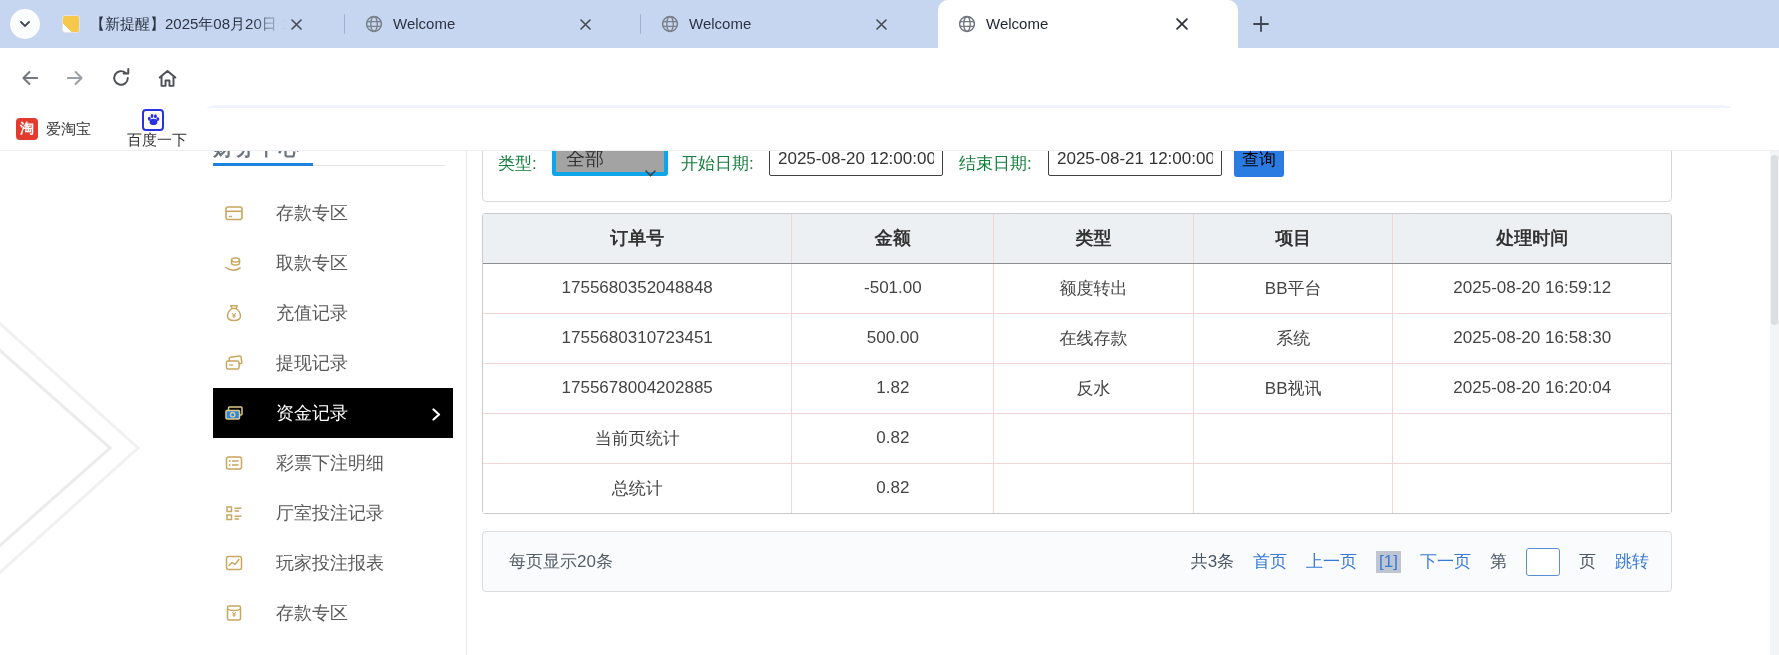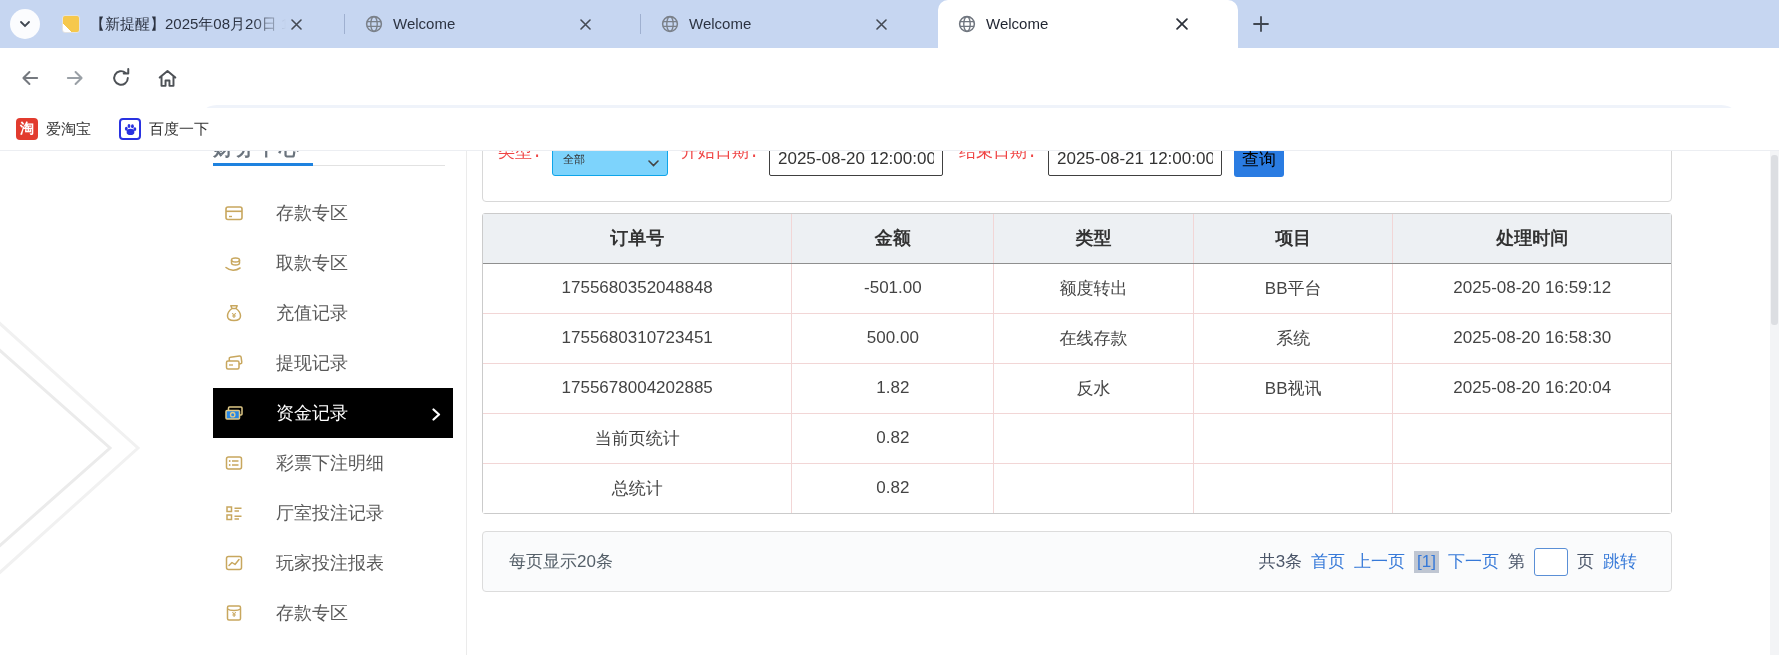--- a/index.html
+++ b/index.html
@@ -56,43 +56,43 @@
   .sb-item .sb-ic { position:absolute; left:25px; width:20px; height:20px; color:#c8a75e; }
   .sb-item .sb-label { position:absolute; left:77px; font-size:18px; color:#5a5a5a; white-space:nowrap; }
   .sb-item.active { background:#000000; margin-left:14px; width:240px; }
   .sb-item.active .sb-ic { left:11px; color:#e0c987; }
   .sb-item.active .sb-label { left:63px; color:#fff; }
   .sb-item.active .sb-arrow { position:absolute; right:12px; top:19px; }
   
   .content { position:absolute; left:482px; top:0; width:1190px; }
   .filterbox { position:absolute; left:0; top:-12px; width:1190px; height:63px; background:#fff;
     border:1px solid #d8d8d8; border-radius:4px; }
-  .f-label { position:absolute; top:0; font-size:17px; color:#ef4444;font-family:Liberation Mono, monospace; }
-  .f-select { position:absolute; left:69px; top:2px; width:116px; height:34px; border:1px solid #0ea5e9;
-    border-radius:3px; background:#7dd3fc; font-size:11px; color:#333; display:flex; align-items:center;
+  .f-label { position:absolute; top:12px; font-size:17px; color:#15803d; }
+  .f-select { position:absolute; left:69px; top:2px; width:116px; height:34px; border:4px solid #0ea5e9;
+    border-radius:3px; background:#a3a3a3; font-size:19px; color:#333; display:flex; align-items:center;
     padding-left:10px; }
   .f-select .sel-chevron { position:absolute; right:8px; top:14px; }
   .f-input { position:absolute; top:2px; height:34px; border:1px solid #404040; border-radius:2px;
     font-size:17px; color:#333; padding:0 8px; font-family:"Liberation Sans", sans-serif; background:#fff; }
   .query-btn { position:absolute; left:751px; top:1px; width:50px; height:36px; background:#2a7ce2; color:#000000;
     border:none; border-radius:3px; font-size:17px; font-family:"Liberation Sans", sans-serif; cursor:pointer; }
   
   .tablebox { position:absolute; left:0; top:62px; width:1190px; border:1px solid #cbcbcb; border-radius:3px; background:#fff; }
   table.data { width:100%; border-collapse:collapse; table-layout:fixed; }
   table.data th { height:49px; background:#edf0f3; font-size:18px; font-weight:bold; color:#333;
     border-bottom:1px solid #8f8f8f; border-right:1px solid #f2d6d6; text-align:center; }
   table.data th:last-child, table.data td:last-child { border-right:none; }
   table.data td { height:50px; font-size:17px; color:#444; text-align:center;
     border-right:1px solid #f2d6d6; border-bottom:1px solid #f2d6d6; background:#fff; }
   table.data tr:last-child td { border-bottom:none; }
   
   .pager { position:absolute; left:0; top:380px; width:1190px; height:61px; background:#fafbfc;
     border:1px solid #dcdcdc; border-radius:4px; display:flex; align-items:center; }
   .pager-left { margin-left:26px; font-size:17px; color:#556069; }
-  .pager-right { margin-left:auto; margin-right:34px; display:flex; align-items:center; gap:9px; font-size:17px; }
+  .pager-right { margin-left:auto; margin-right:22px; display:flex; align-items:center; gap:19px; font-size:17px; }
   .pg-dark { color:#4a5568; }
   .pg-link { color:#3679d8; cursor:pointer; text-decoration:none; }
   .pg-current { color:#3679d8; background:#bfc6d2; padding:1px 3px; }
   .pg-input { width:34px; height:28px; border:1px solid #5a8fd6; border-radius:3px; background:#fff;
     font-size:16px; text-align:center; font-family:"Liberation Sans", sans-serif; }
   
   .scrollbar { position:absolute; right:0; top:151px; width:9px; height:504px; background:#f3f4f6; }
   .scroll-thumb { position:absolute; right:1px; top:4px; width:7px; height:170px; background:#dcdee2; border-radius:3px; }
 </style>
 </head>
@@ -203,21 +203,21 @@
           <path d="M5 2.5 L10 7 L5 11.5" fill="none" stroke="#70767f" stroke-width="1.7" stroke-linecap="round"></path>
         </svg>
     </div>
   </div>
 
   <div class="bookmarks">
     <div class="bm">
       <span class="taobao-ic">淘</span>
       <span class="bm-label">爱淘宝</span>
     </div>
-    <div class="bm" style="margin-left:28px;">
+    <div class="bm" style="margin-left:28px;flex-direction:column;">
       <span class="baidu-ic">
         <svg width="15" height="15" viewBox="0 0 20 20">
           <ellipse cx="10" cy="13.2" rx="5.2" ry="4.2" fill="#2932e1"></ellipse>
           <ellipse cx="4.4" cy="9" rx="1.9" ry="2.6" fill="#2932e1"></ellipse>
           <ellipse cx="8" cy="5.3" rx="1.9" ry="2.7" fill="#2932e1"></ellipse>
           <ellipse cx="12.6" cy="5.6" rx="1.9" ry="2.7" fill="#2932e1"></ellipse>
           <ellipse cx="15.8" cy="9.4" rx="1.9" ry="2.5" fill="#2932e1"></ellipse>
         </svg>
       </span>
       <span class="bm-label">百度一下</span>

